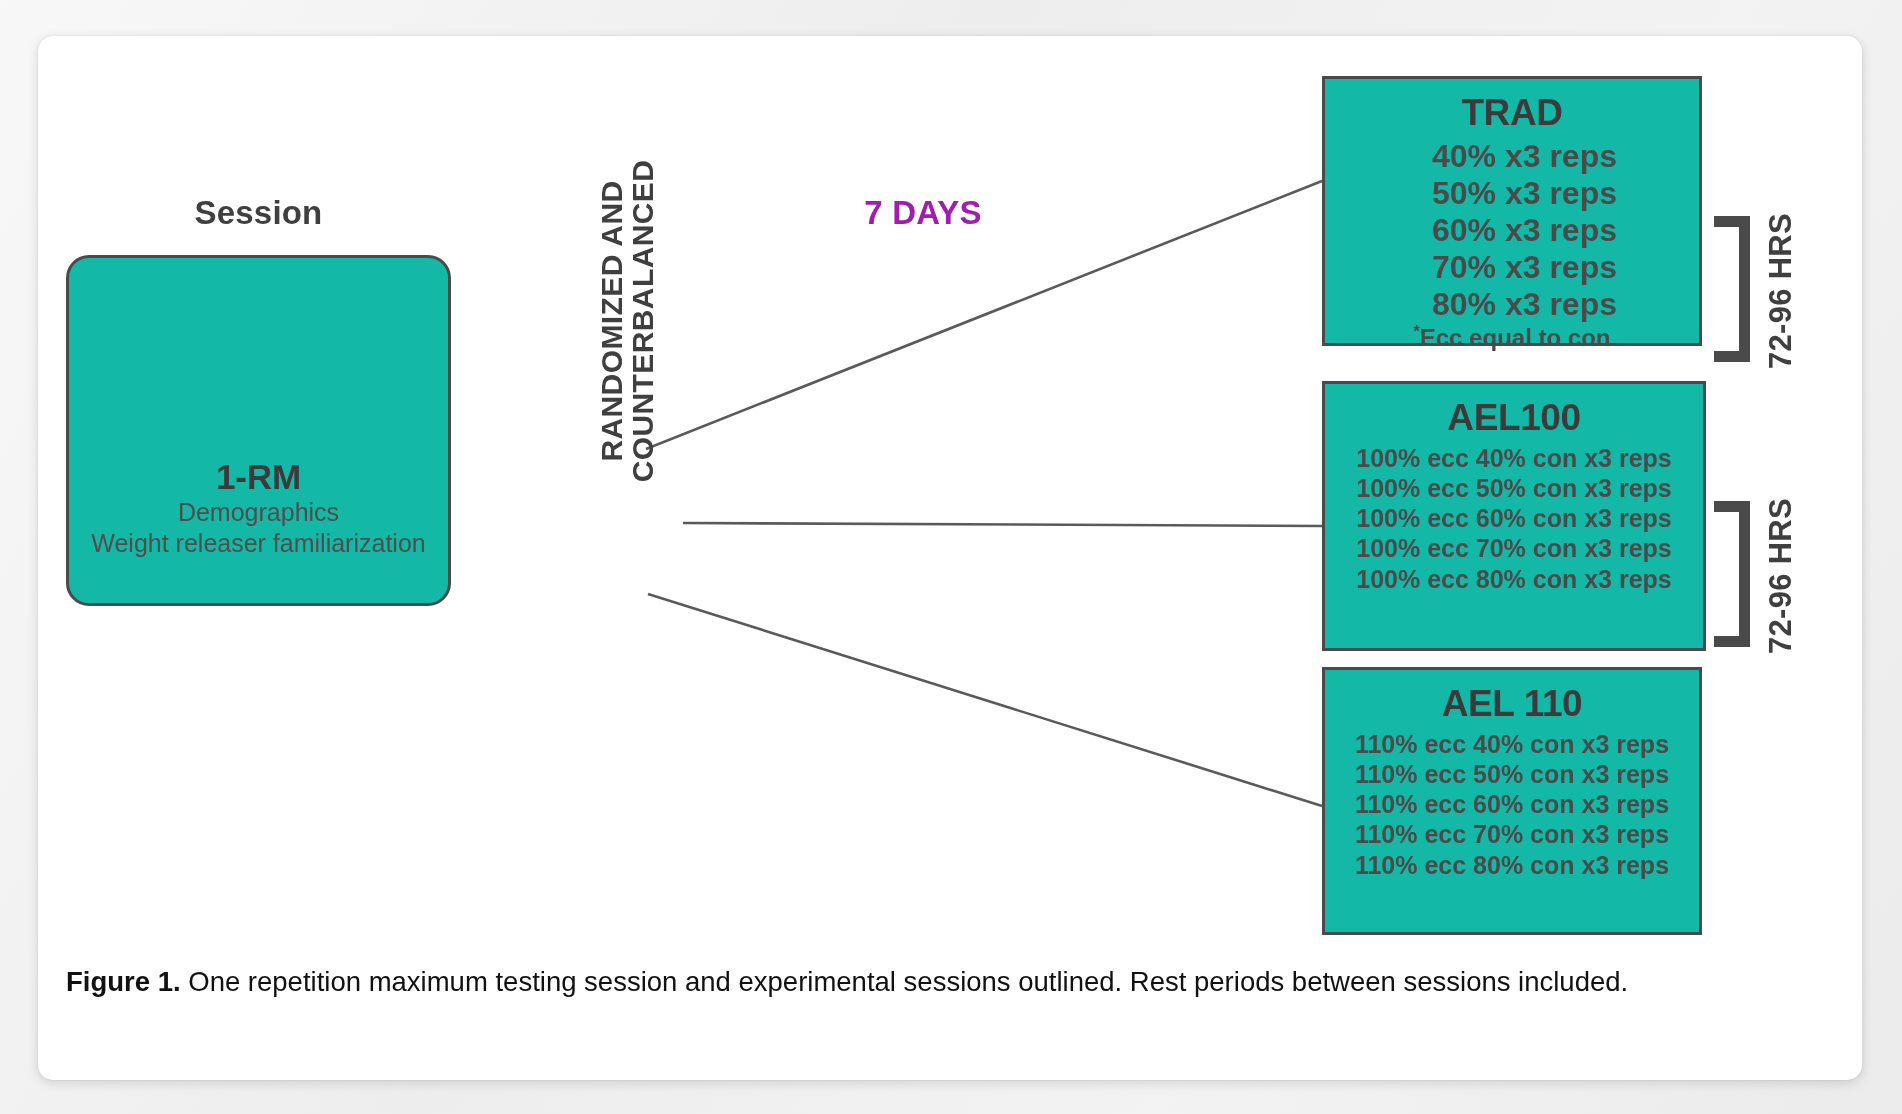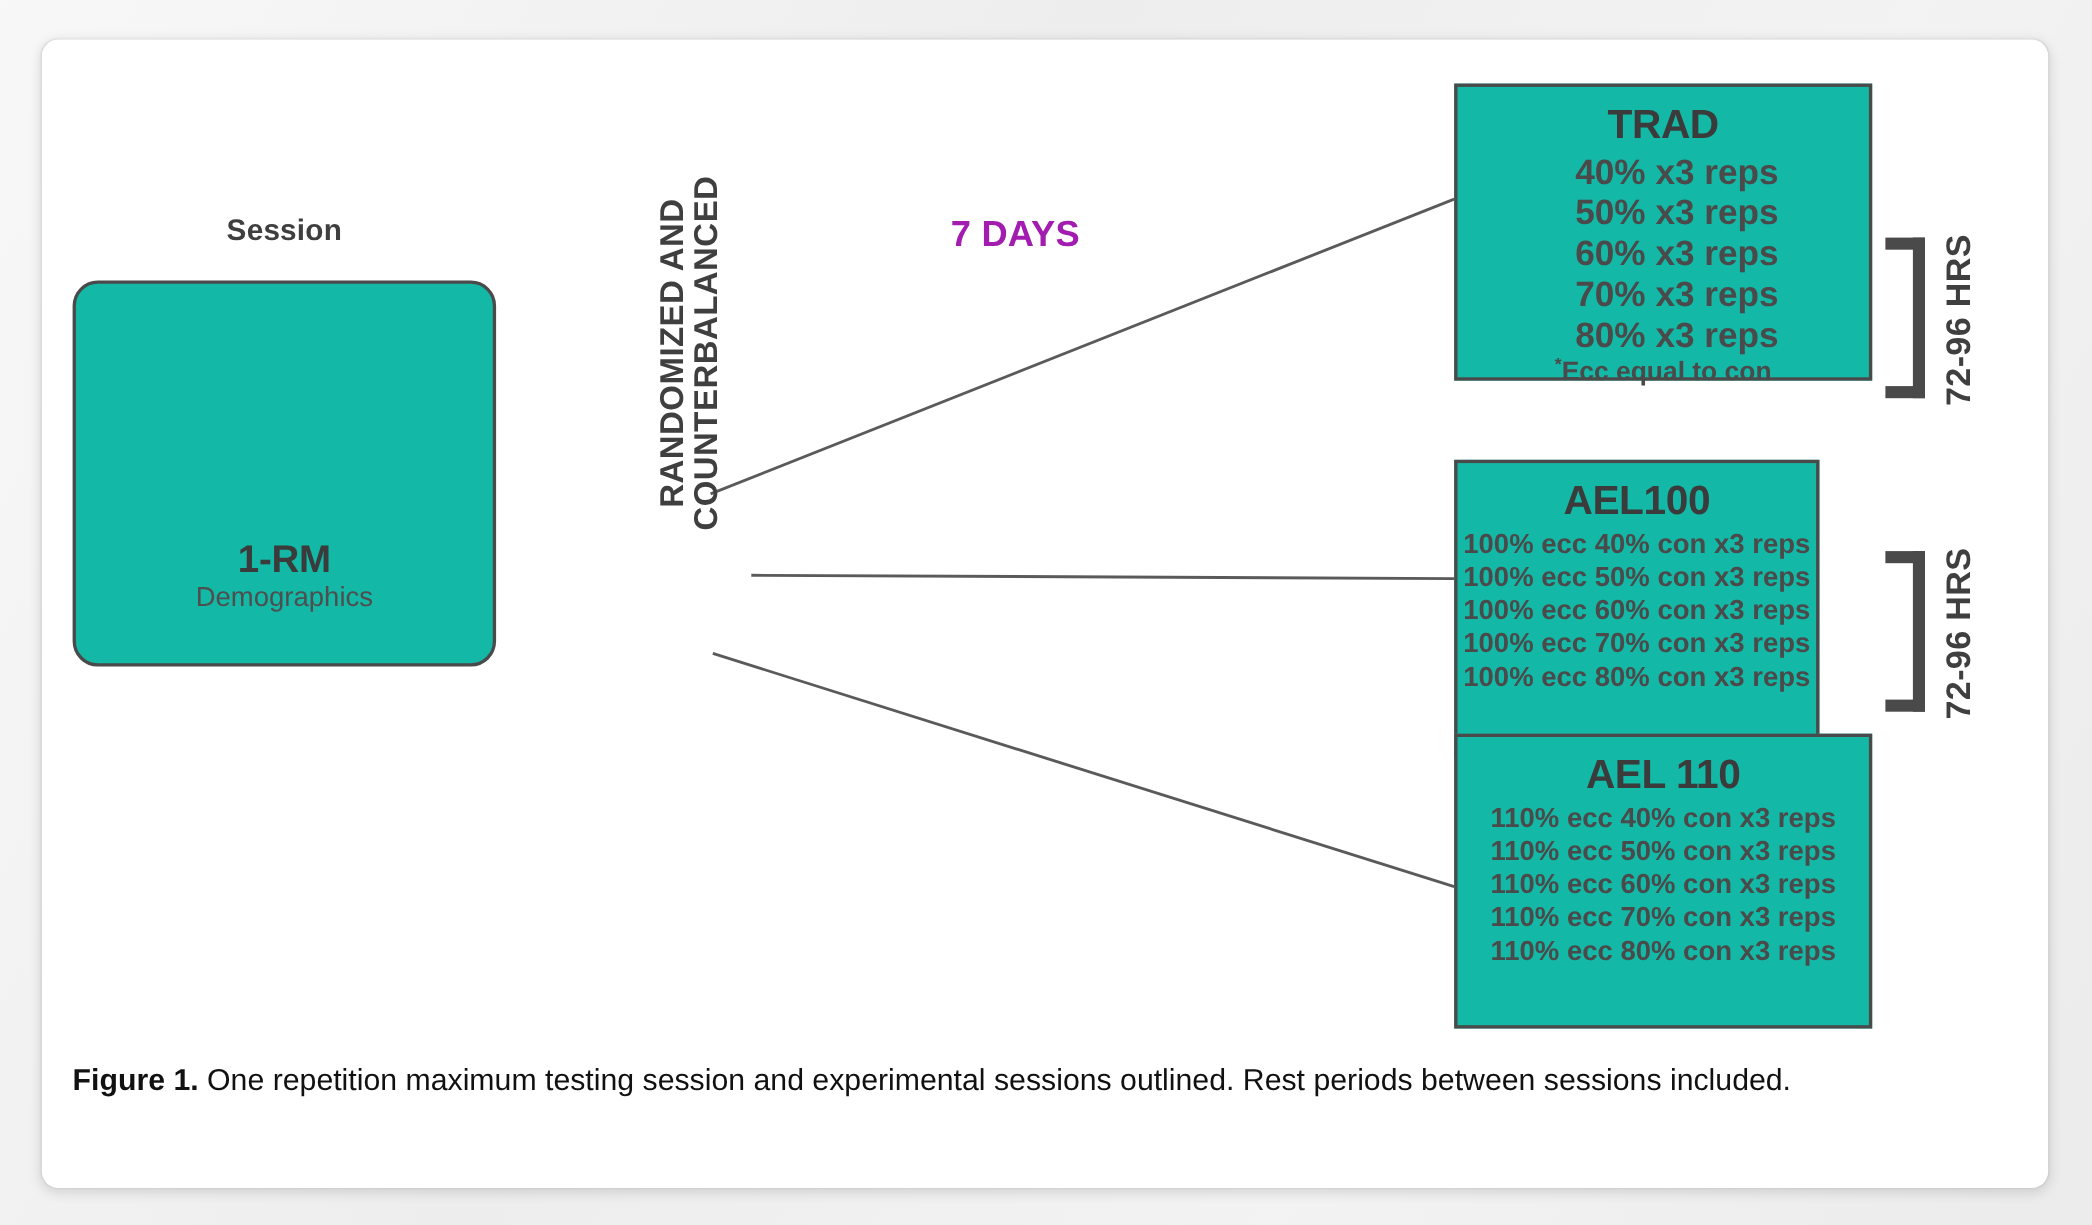--- a/index.html
+++ b/index.html
@@ -77,21 +77,21 @@
     color: #4e4e4e;
     line-height: 1.25;
   }
   
   #session-label {
     position: absolute;
     left: 28px;
     top: 158px;
     width: 385px;
     text-align: center;
-    font-size: 27px;
+    font-size: 33px;
     font-weight: bold;
     color: #3f3f3f;
     letter-spacing: 0.2px;
   }
   
   #seven-days {
     position: absolute;
     left: 735px;
     top: 158px;
     width: 300px;
@@ -118,21 +118,21 @@
   }
   #randomized-wrap div {
     font-size: 30px;
     font-weight: bold;
     color: #3f3f3f;
     letter-spacing: 0.4px;
     white-space: nowrap;
   }
   
   #trad-box   { left: 1284px; top: 40px;  width: 380px; height: 270px; }
-  #ael100-box { left: 1284px; top: 345px; width: 332px; height: 270px; margin-top: 37px; }
+  #ael100-box { left: 1284px; top: 345px; width: 384px; height: 270px; }
   #ael110-box { left: 1284px; top: 631px; width: 380px; height: 268px; }
 
   .box-title {
     text-align: center;
     font-size: 37px;
     font-weight: bold;
     color: #3b3b3b;
     letter-spacing: -0.4px;
     margin-top: 14px;
     line-height: 1.1;
@@ -219,20 +219,21 @@
       </svg>
 
       <div id="session-label">Session</div>
 
       <div id="seven-days">7 DAYS</div>
 
       <div id="rm-box" class="box">
         <div id="rm-inner">
           <div id="rm-title">1-RM</div>
           <div class="rm-sub">Demographics</div>
+          <div class="rm-sub">Weight releaser familiarization</div>
         </div>
       </div>
 
       <div id="randomized-wrap">
         <div>RANDOMIZED AND</div>
         <div>COUNTERBALANCED</div>
       </div>
 
       <div id="trad-box" class="box">
         <div class="box-title">TRAD</div>

